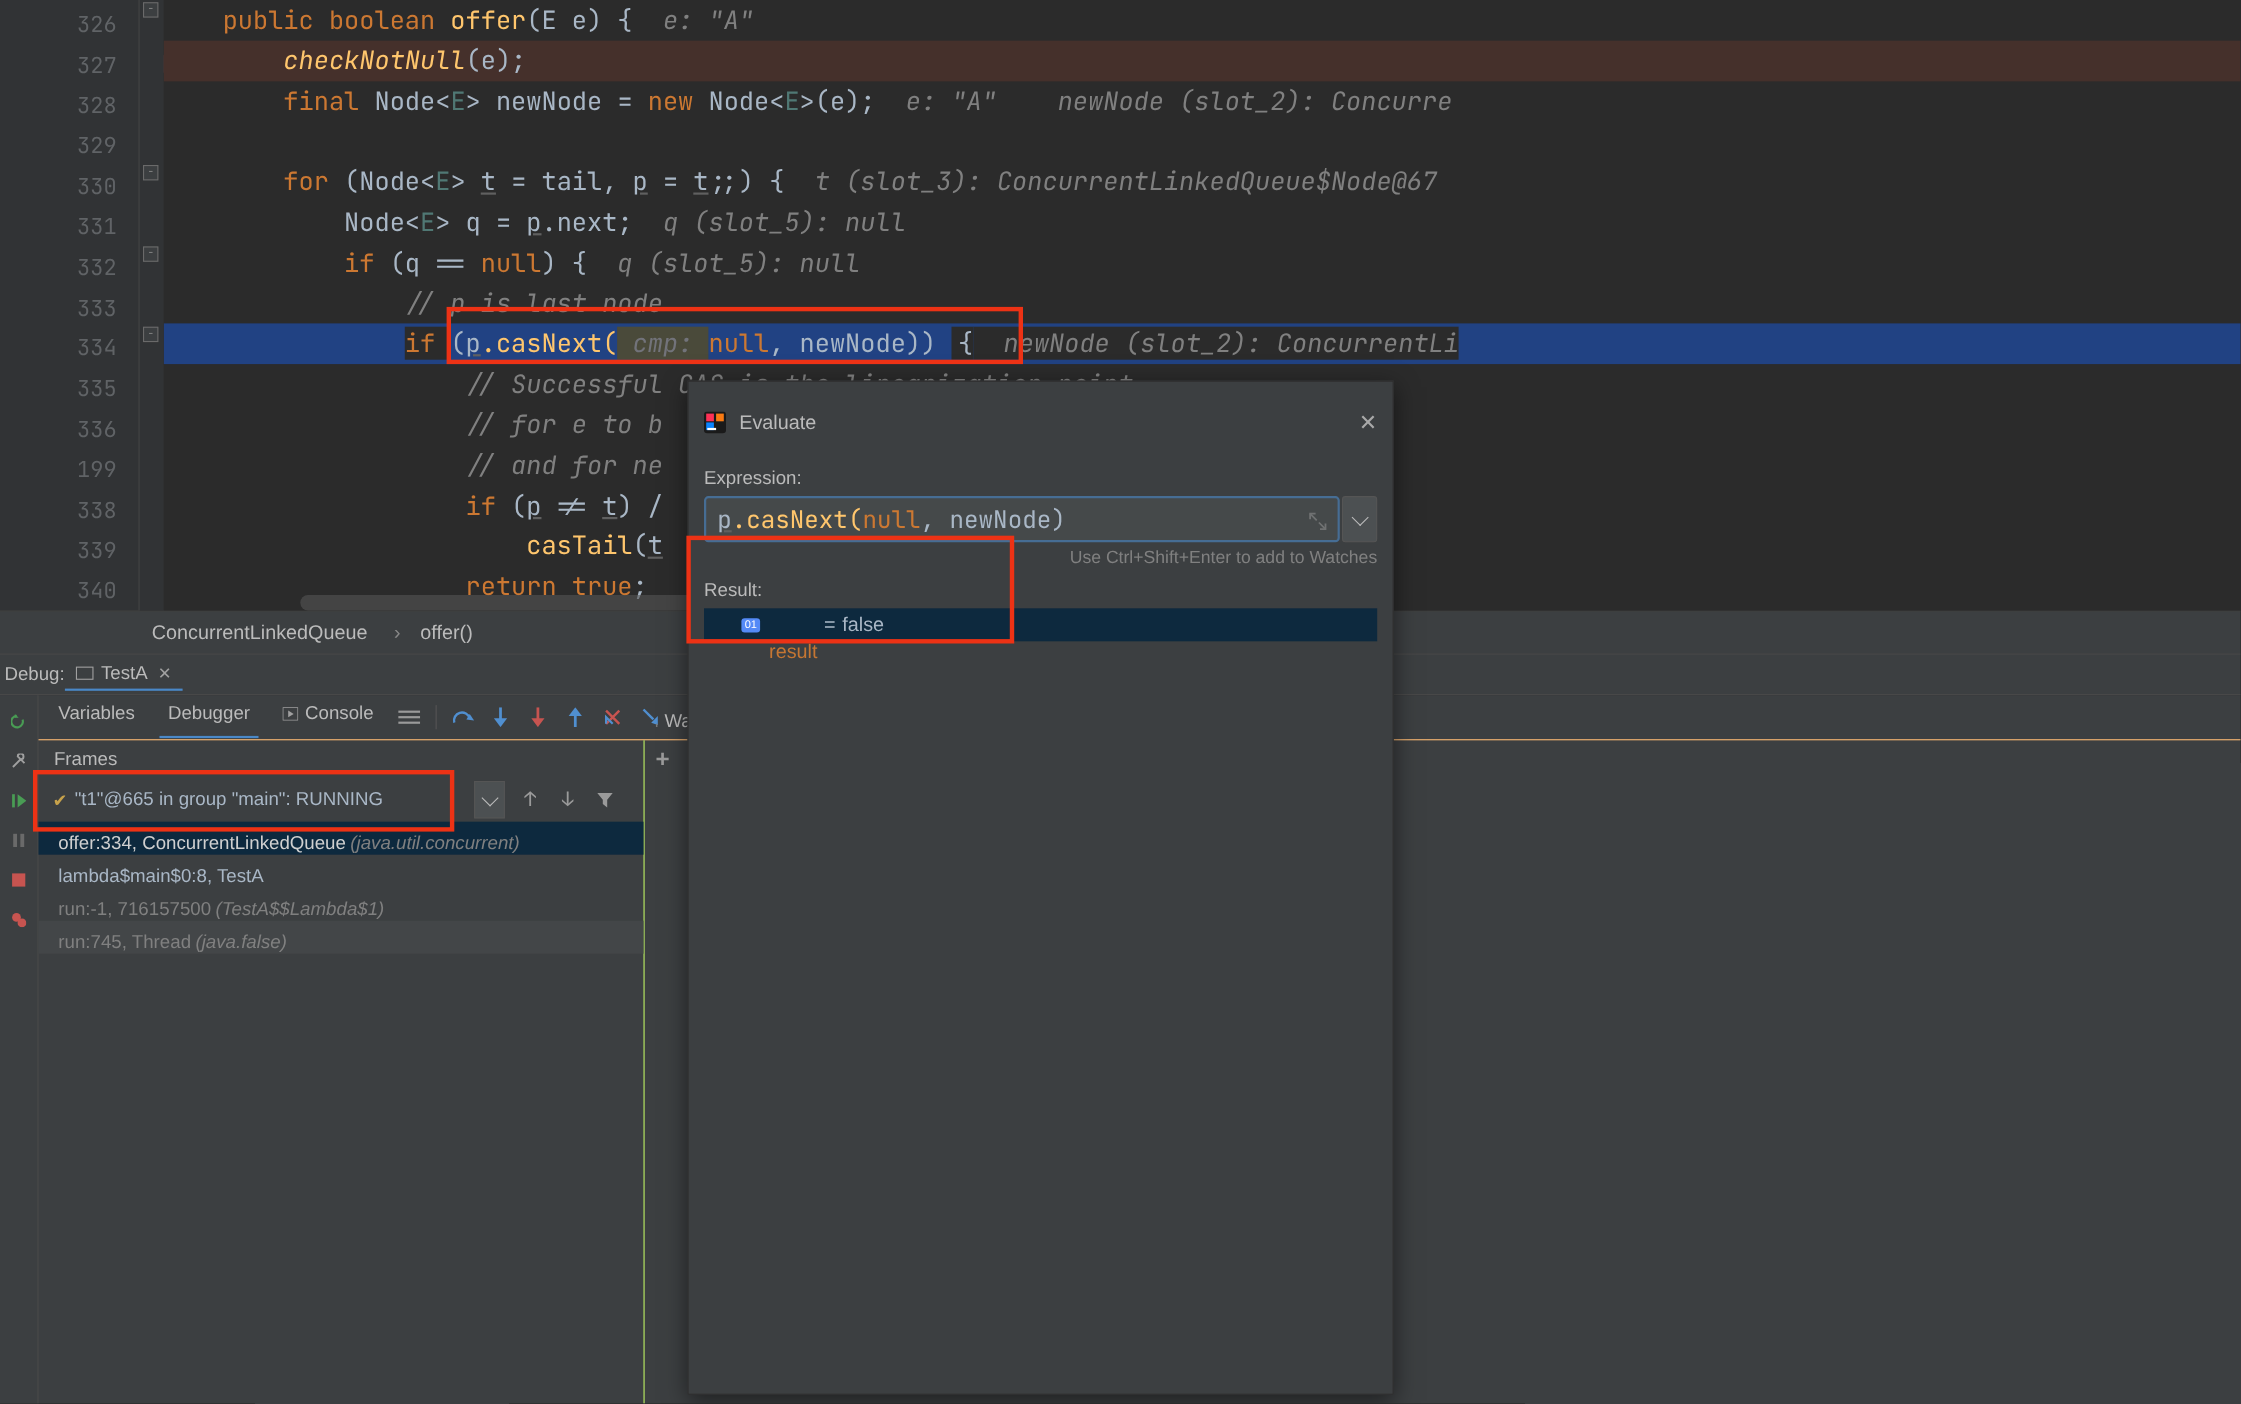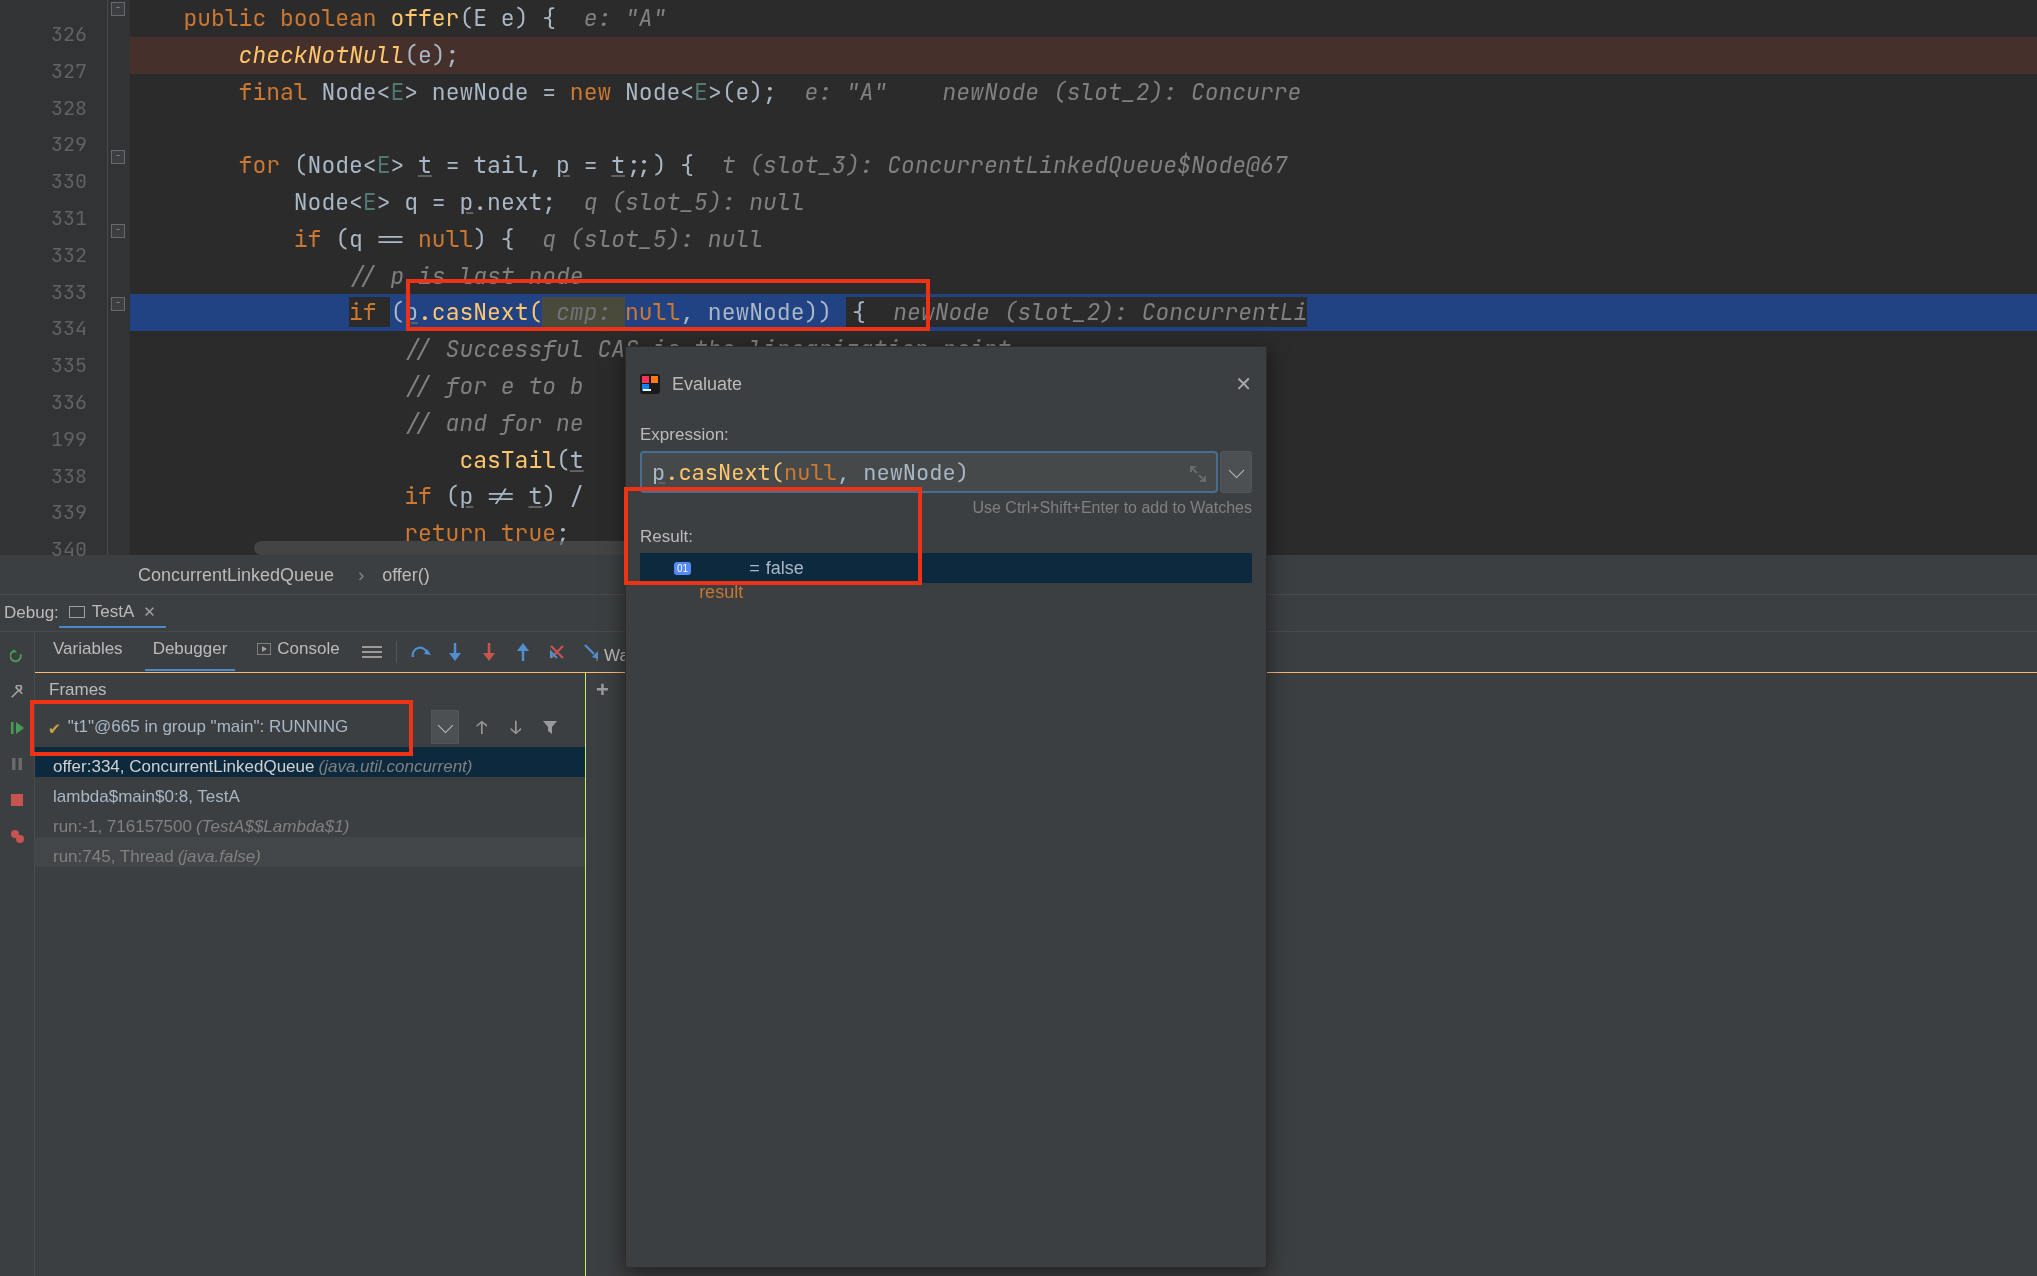--- a/index.html
+++ b/index.html
@@ -18,24 +18,24 @@
   width: 2037px;
   height: 1276px;
   position: relative;
   background: #2b2b2b;
 }
 .editor-region {
   height: 555px;
   display: flex;
 }
 .gutter {
-  width: 108px;
+  width: 127px;
   background: #313335;
   border-right: 1px solid #4a4a4a;
-  padding-top: 16px;
+  padding-top: 4px;
   box-sizing: border-box;
 }
 .gutter-line {
   height: 36.8px;
   text-align: right;
   color: #606366;
   font-size: 20px;
   padding-right: 20px;
   box-sizing: border-box;
   line-height: 36.8px;
@@ -404,23 +404,23 @@
     <div class="code-line">           <span class="kw">if </span><span>(q == </span><span class="const">null</span><span>) {</span><span class="inlinehint">  q (slot_5): null</span></div>
 
     <div class="code-line">               <span class="cmt">// p is last node</span></div>
 
     <div class="code-line cursor-bg">               <span style="background:#2b2b2b;"><span class="kw">if </span></span><span class="sel-bg" style="padding:2px 0;"><span>(</span><span class="under">p</span><span class="call">.casNext(</span><span class="param" style="background:#4a4a3a;"> cmp: </span><span class="const">null</span><span>, newNode)</span><span>) </span></span><span style="background:#2b2b2b;padding-left:6px;" class="punct">{</span><span style="background:#2b2b2b;" class="inlinehint">  newNode (slot_2): ConcurrentLi</span></div>
 
     <div class="code-line">                   <span class="cmt">// Successful CAS is the linearization point</span></div>
     <div class="code-line">                   <span class="cmt">// for e to b</span></div>
     <div class="code-line">                   <span class="cmt">// and for ne</span></div>
 
+    <div class="code-line">                   <span class="kw">if </span><span>(</span><span class="under">p</span><span> != </span><span class="under">t</span><span>) /</span></div>
+
     <div class="code-line">                       <span class="call">casTail</span><span>(</span><span class="under">t</span></div>
-
-    <div class="code-line">                   <span class="kw">if </span><span>(</span><span class="under">p</span><span> != </span><span class="under">t</span><span>) /</span></div>
 
     <div class="code-line">                   <span class="kw">return </span><span class="bool">true</span><span>;</span></div>
     <div class="scrollbar-h"></div>
   </div>
 </div>
 
 <div class="breadcrumb-bar">
   <span class="crumb">ConcurrentLinkedQueue</span>
   <span class="crumb sep">›</span>
   <span class="crumb">offer()</span>

